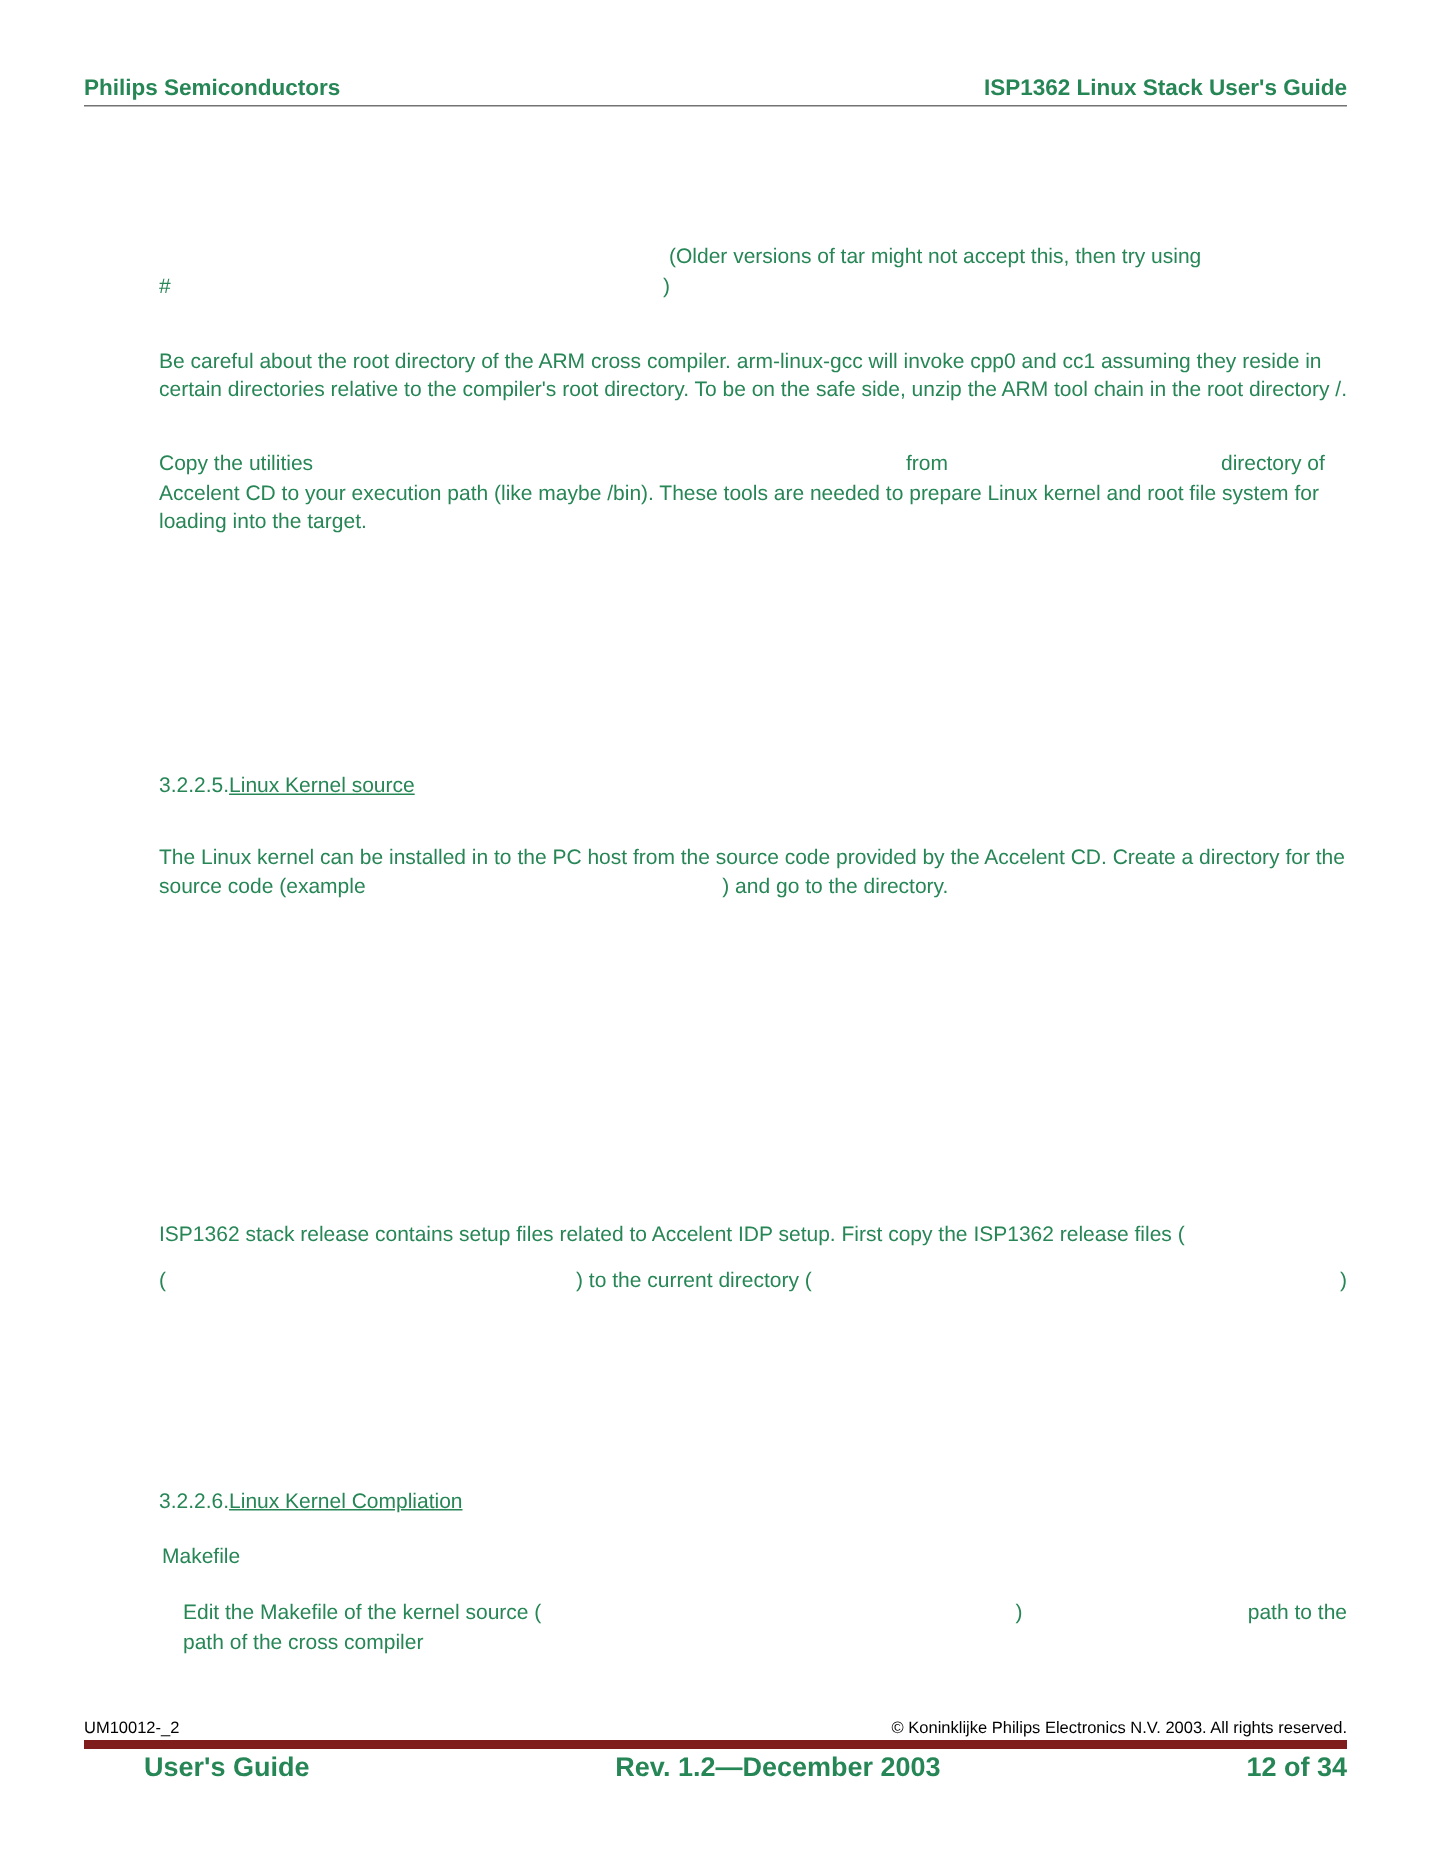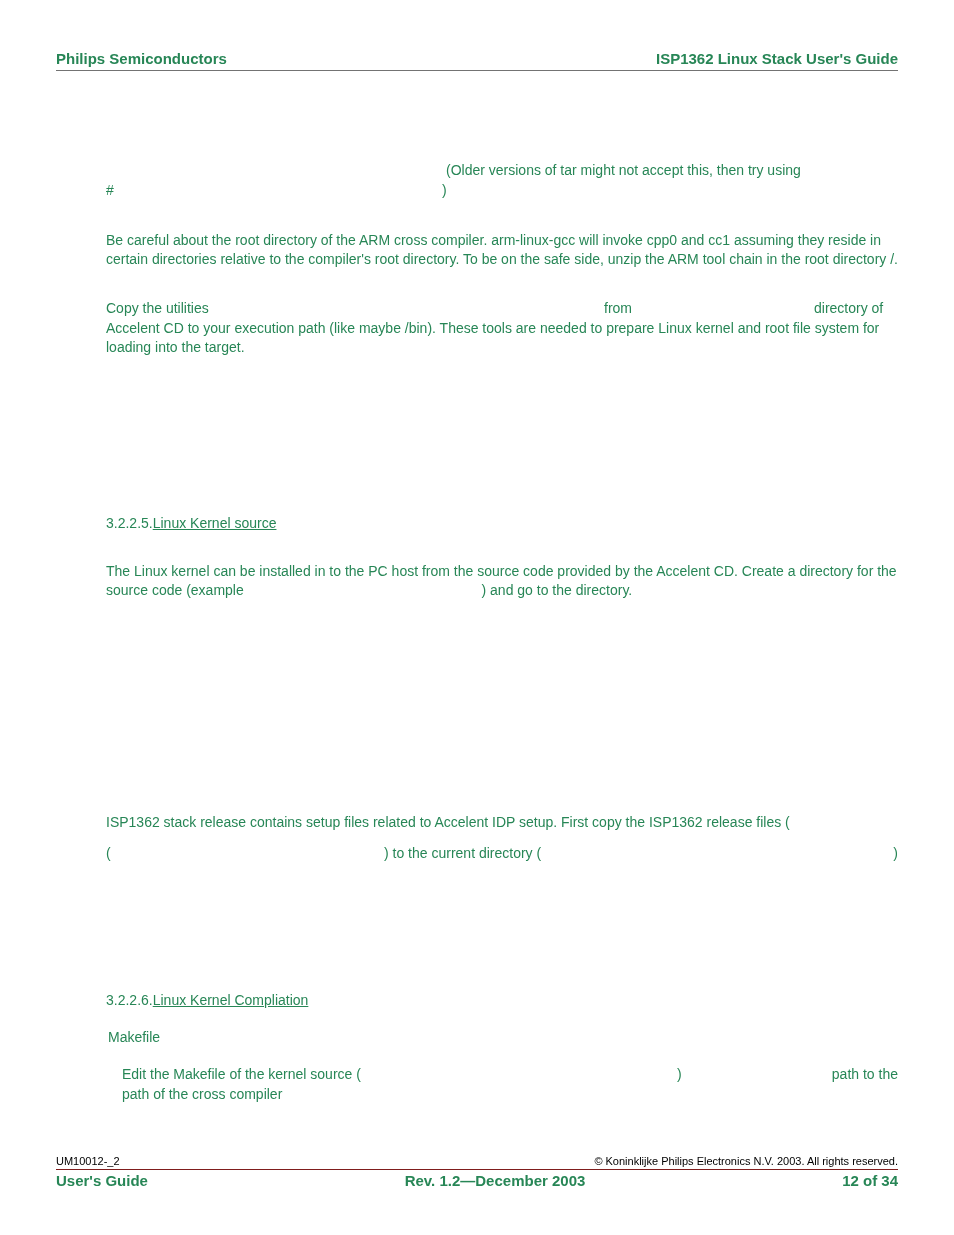--- a/index.html
+++ b/index.html
@@ -35,32 +35,33 @@
   .section-head { margin-top: 19px; margin-bottom: 18px; }
   .justify { text-align: justify; margin-left: 16px; }
   .footer {
     position: absolute;
     left: 56px; right: 56px; bottom: 46px;
   }
   .footer-top {
     display: flex;
     justify-content: space-between;
     align-items: baseline;
-    border-bottom: 1px solid #7f1d1d;
+    border-bottom: 6px solid #7f1d1d;
     padding-bottom: 2px;
     font-size: 11px;
   }
   .footer-top .fl { color: #000; }
   .footer-top .fr { color: #000; }
   .footer-bot {
     display: flex;
     justify-content: space-between;
     align-items: baseline;
     padding-top: 2px;
-    font-size: 15px;
+    font-size: 18px;
+    margin-left: 40px;
   }
   .footer-bot .fl { color: #278656; font-weight: bold; }
   .footer-bot .fc { color: #278656; font-weight: bold; flex:1; text-align:center; }
   .footer-bot .fr { color: #278656; font-weight: bold; }
 </style>
 </head>
 <body>
 
 <div class="header-row">
   <div class="header-left">Philips Semiconductors</div>

